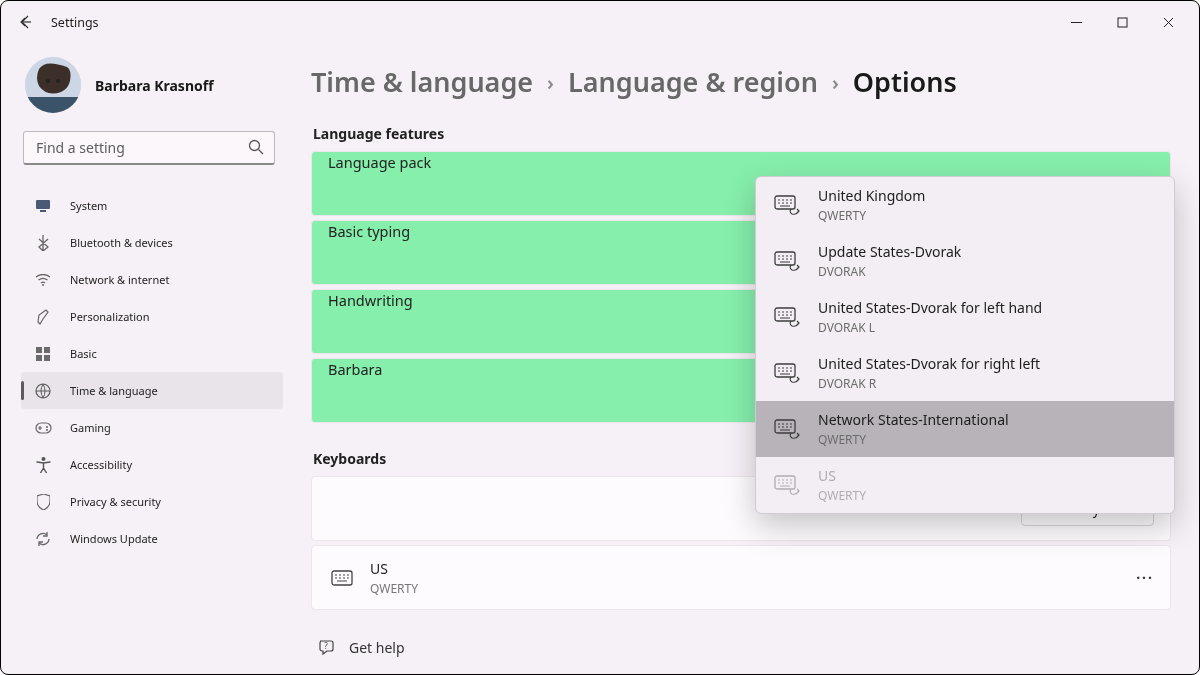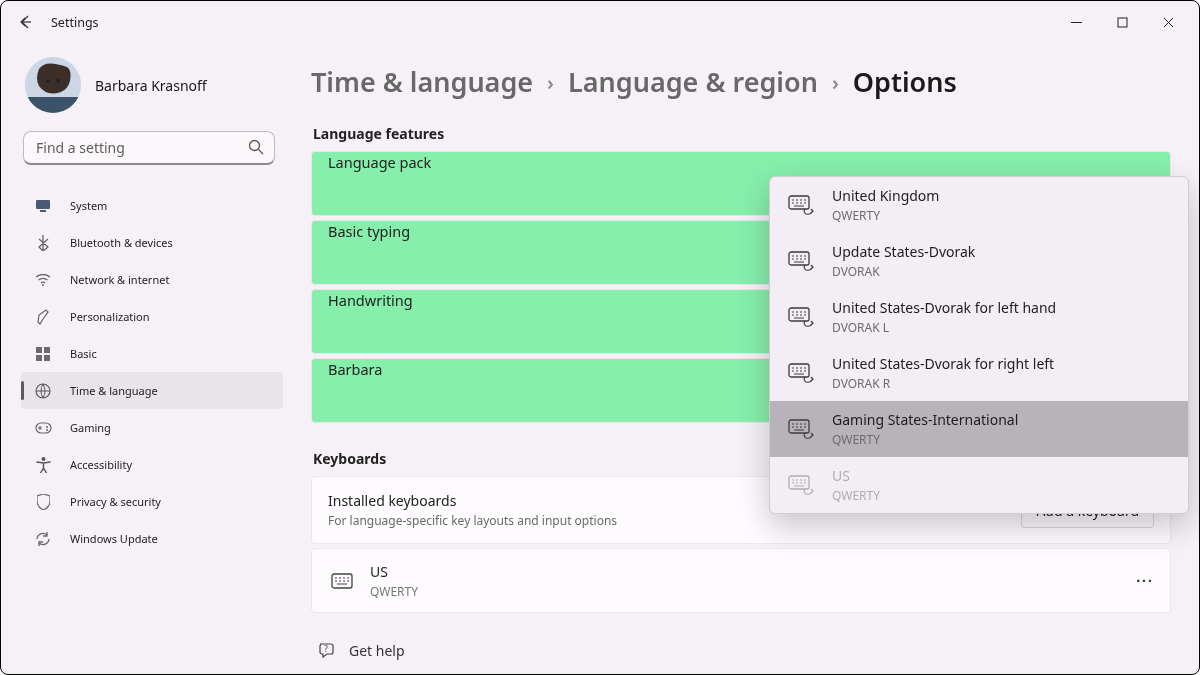--- a/index.html
+++ b/index.html
@@ -10,22 +10,22 @@
   .titlebar .back{width:36px;height:32px;display:flex;align-items:center;justify-content:center;color:#333}
   .titlebar .title{font-size:12.5px;color:#222;margin-left:6px}
   .winctrls{margin-left:auto;display:flex}
   .winctrls .ctrl{width:46px;height:32px;display:flex;align-items:center;justify-content:center;color:#222}
   
   .body{flex:1;display:flex;overflow:hidden}
   .sidebar{width:292px;padding:14px 10px 10px 20px;display:flex;flex-direction:column}
   .profile{display:flex;align-items:center;gap:14px;margin:0 0 18px 4px}
   .avatar{width:56px;height:56px;border-radius:50%;background:#dadae6 center/cover;position:relative;overflow:hidden}
   .avatar svg{width:100%;height:100%}
-  .username{font-size:14px;font-weight:400;color:#181818}
-  .search{position:relative;border:1px solid #bfb9c0;background:#fcf7fb;border-radius:8px;height:34px;display:flex;align-items:center;padding:0 36px 0 12px;margin:0 8px 22px 2px;border-bottom:2px solid #8a8a8a}
+  .username{font-size:14px;font-weight:700;color:#181818}
+  .search{position:relative;border:1px solid #bfb9c0;background:#fcf7fb;border-radius:3px;height:34px;display:flex;align-items:center;padding:0 36px 0 12px;margin:0 8px 22px 2px;border-bottom:2px solid #8a8a8a}
   .search input{border:none;background:transparent;outline:none;font-size:14px;width:100%;color:#333}
   .search input::placeholder{color:#5e5e5e}
   .search .sicon{position:absolute;right:10px;top:7px;color:#555}
   .nav{display:flex;flex-direction:column;gap:0}
   .nav-item{display:flex;align-items:center;gap:18px;height:37px;padding:0 0 0 13px;font-size:11px;color:#232323;border-radius:4px;position:relative;cursor:default}
   .nav-item .nicon{width:18px;height:18px;display:flex;align-items:center;justify-content:center;color:#555}
   .nav-item.active{background:#e9e3ea}
   .nav-item.active::before{content:"";position:absolute;left:0;top:9px;bottom:9px;width:3px;background:#5b5b5b;border-radius:3px}
   
   .main{flex:1;padding:20px 28px 10px 18px;overflow:hidden;position:relative}
@@ -40,21 +40,21 @@
   .kb-card .kb-text .t2{font-size:12px;color:#6a6a6a;margin-top:2px}
   .kb-card .addbtn{margin-left:auto;background:#fefbfe;border:1px solid #d9d2da;border-radius:4px;padding:7px 14px;font-size:14px;color:#222}
   .kb-row{background:#fefbfe;border:1px solid #ece5ec;border-radius:4px;height:65px;display:flex;align-items:center;padding:0 16px;margin-top:4px}
   .kb-row .kicon{width:28px;color:#444;margin-right:14px}
   .kb-row .kb-name{font-size:14px;color:#222}
   .kb-row .kb-sub{font-size:12px;color:#777;margin-top:2px}
   .kb-row .more{margin-left:auto;color:#333;letter-spacing:2px;font-weight:700;font-size:14px}
   .help{display:flex;align-items:center;gap:14px;margin:28px 0 0 6px;font-size:14px;color:#333}
   .help .hicon{width:18px;color:#444}
   
-  .popup{position:absolute;top:133px;right:10px;width:420px;background:#f3eef3;border:1px solid #d0cad3;border-radius:6px;box-shadow:0 12px 32px rgba(0,0,0,.22);overflow:hidden}
+  .popup{position:absolute;top:133px;right:24px;width:420px;background:#f3eef3;border:1px solid #d0cad3;border-radius:6px;box-shadow:0 12px 32px rgba(0,0,0,.22);overflow:hidden}
   .popup .item{display:flex;align-items:center;gap:18px;padding:10px 18px;height:56px}
   .popup .item .picon{width:26px;color:#3d3d3d;flex:none}
   .popup .item .ptext .p1{font-size:14px;color:#1d1d1d}
   .popup .item .p2{font-size:12px;color:#6c6c6c;margin-top:2px}
   .popup .item.selected{background:#b8b3b9}
   .popup .item.disabled .p1,.popup .item.disabled .p2,.popup .item.disabled .picon{color:#b1acb2}
   
   .ic{display:inline-flex;align-items:center;justify-content:center}
   svg{display:block}
 </style>
@@ -231,24 +231,20 @@
           <div class="card">
             <span>Handwriting</span>
           </div>
           <div class="card">
             <span>Barbara</span>
           </div>
         </div>
 
       <div class="section-h">Keyboards</div>
       <div class="kb-card">
-        <div class="kb-text">
-          <div class="t1">Installed keyboards</div>
-          <div class="t2">For language-specific key layouts and input options</div>
-        </div>
         <button class="addbtn">Add a keyboard</button>
       </div>
       <div id="kb-rows">
           <div class="kb-row">
             <span class="kicon ic">
               <svg width="22" height="16" viewBox="0 0 22 16">
                 <rect x="1" y="1" width="20" height="14" rx="2" fill="none" stroke="currentColor" stroke-width="1.3"></rect>
                 <path d="M4 5h2M8 5h2M12 5h2M16 5h2M4 8h2M8 8h2M12 8h2M16 8h2M6 11h10" stroke="currentColor" stroke-width="1.2"></path>
               </svg>
             </span>
@@ -330,21 +326,21 @@
           <div class="item selected">
             <span class="picon ic">
               <svg width="26" height="20" viewBox="0 0 26 20">
                 <rect x="1" y="1" width="20" height="13" rx="2" fill="none" stroke="currentColor" stroke-width="1.3"></rect>
                 <path d="M4 5h2M8 5h2M12 5h2M16 5h2M4 8h2M8 8h2M12 8h2M16 8h2M6 11h10" stroke="currentColor" stroke-width="1.2"></path>
                 <path d="M17 14q-2 3 1 5q4 1 6-2" fill="none" stroke="currentColor" stroke-width="1.2"></path>
                 <path d="M23 14l2 2-2 2" fill="none" stroke="currentColor" stroke-width="1.2"></path>
               </svg>
             </span>
             <div class="ptext">
-              <div class="p1">Gaming States-International</div>
+              <div class="p1">Network States-International</div>
               <div class="p2">QWERTY</div>
             </div>
           </div>
           <div class="item disabled">
             <span class="picon ic">
               <svg width="26" height="20" viewBox="0 0 26 20">
                 <rect x="1" y="1" width="20" height="13" rx="2" fill="none" stroke="currentColor" stroke-width="1.3"></rect>
                 <path d="M4 5h2M8 5h2M12 5h2M16 5h2M4 8h2M8 8h2M12 8h2M16 8h2M6 11h10" stroke="currentColor" stroke-width="1.2"></path>
                 <path d="M17 14q-2 3 1 5q4 1 6-2" fill="none" stroke="currentColor" stroke-width="1.2"></path>
                 <path d="M23 14l2 2-2 2" fill="none" stroke="currentColor" stroke-width="1.2"></path>

